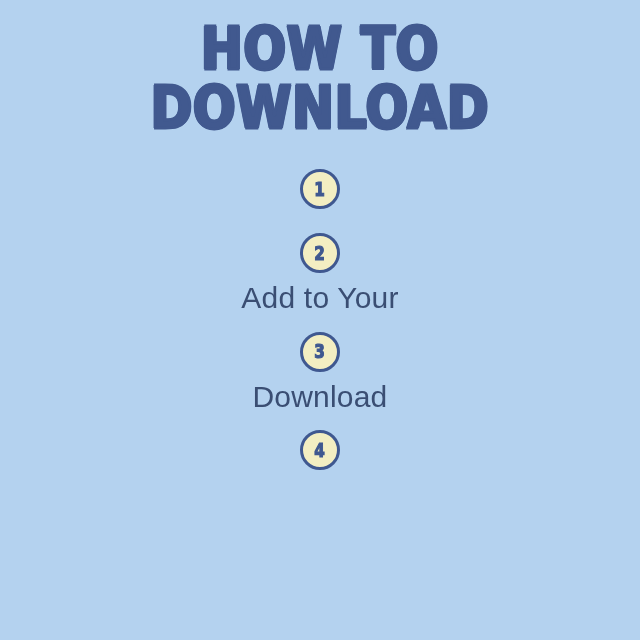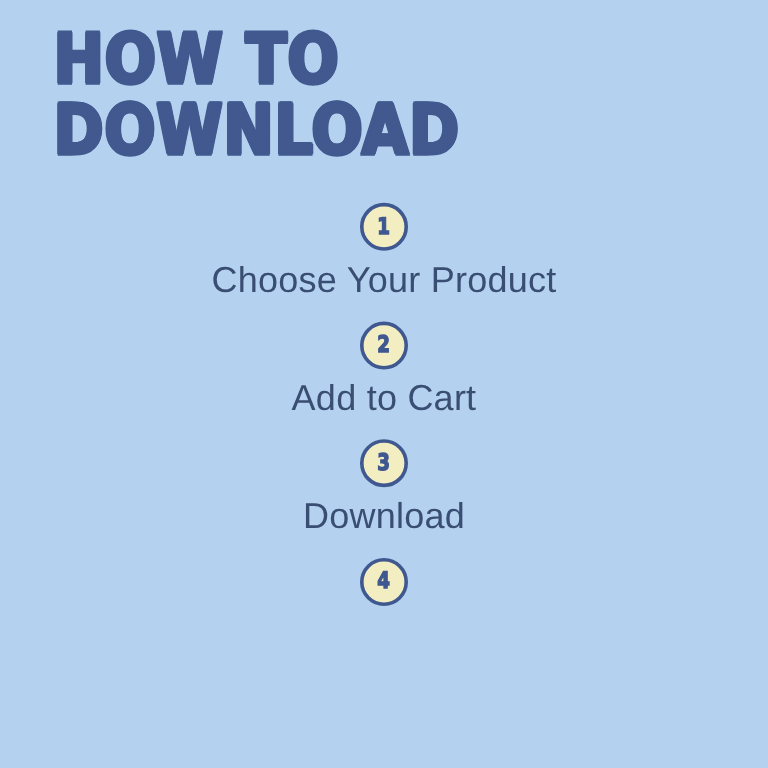--- a/index.html
+++ b/index.html
@@ -23,21 +23,21 @@
     background: #b4d2ef;
     display: flex;
     flex-direction: column;
     align-items: center;
   }
 
   
   .title-block {
     width: 100%;
     margin-top: 22px;
-    text-align: left;
+    text-align: center;
     user-select: none;
   }
   .title-line {
     display: block;
     color: #41598f;
     font-family: "DejaVu Sans", sans-serif;
     font-weight: 700;
     line-height: 0.94;
     letter-spacing: 1px;
     text-transform: uppercase;
@@ -110,28 +110,27 @@
     <span class="title-line line1">HOW TO</span>
     <span class="title-line line2">DOWNLOAD</span>
   </div>
 
   <div class="steps">
 
     <div class="step">
       <div class="badge">
         <span class="badge-number">1</span>
       </div>
-      <div class="step-label">Choose Your Product</div>
     </div>
 
     <div class="step">
       <div class="badge">
         <span class="badge-number">2</span>
       </div>
-      <div class="step-label">Add to Cart</div>
+      <div class="step-label">Add to Your</div>
     </div>
 
     <div class="step">
       <div class="badge">
         <span class="badge-number">3</span>
       </div>
       <div class="step-label">Download</div>
     </div>
 
     <div class="step">

